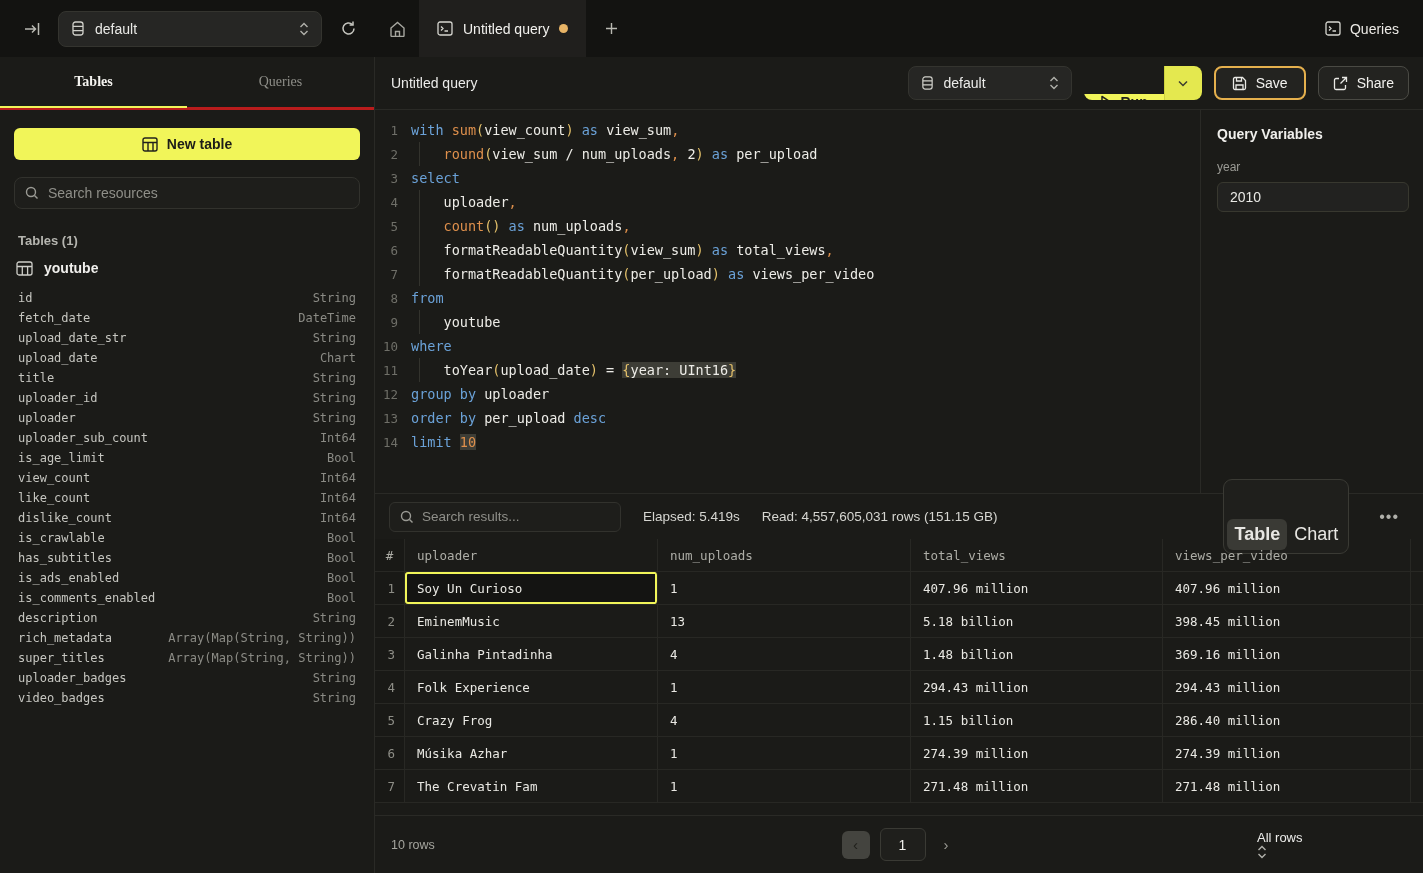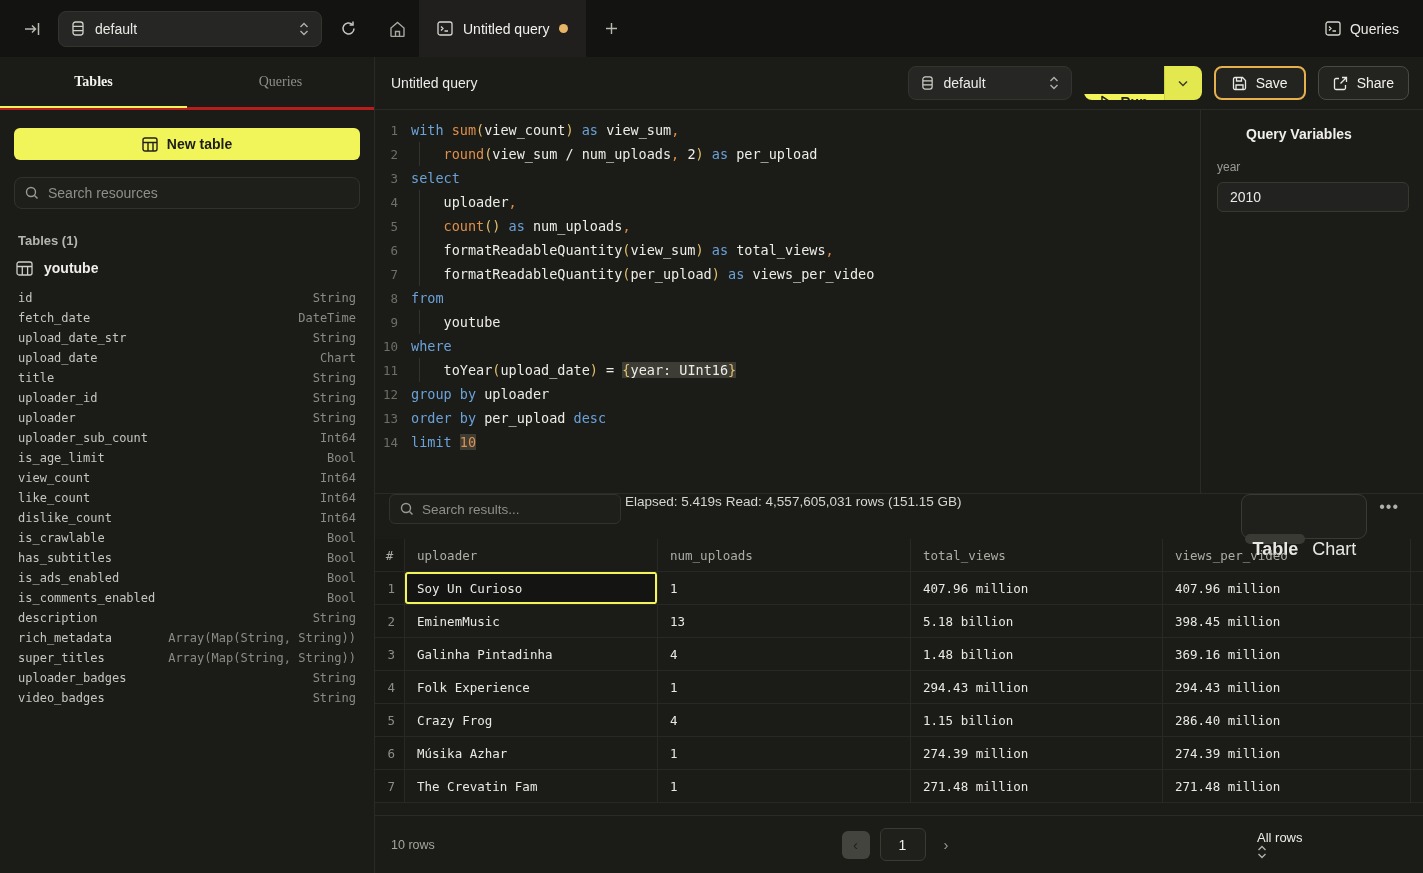--- a/index.html
+++ b/index.html
@@ -81,27 +81,27 @@
   .tk-kw { color:#6ba2d8; }
   .tk-fn { color:#df904c; }
   .tk-pr { color:#e3c06a; }
   .tk-or { color:#df904c; }
   .tk-id { color:#edece7; }
   .tk-hl { color:#edece7; background:#3d3d36; }
   .tk-hlpr { color:#e3c06a; background:#3d3d36; }
   .tk-hlor { color:#df904c; background:#3d3d36; }
 
   .vars-panel { width:223px; flex:0 0 223px; border-left:1px solid #2a2a26; padding:16px 15px 0 16px; }
-  .vars-title { font-size:14px; font-weight:700; color:#f0efec;margin-left:29px; }
+  .vars-title { font-size:14px; font-weight:700; color:#f0efec; }
   .var-label { margin-top:18px; font-size:12px; color:#9a9a94; }
   .var-input { margin-top:8px; width:192px; height:30px; background:#222220; border:1px solid #38382f; border-radius:6px; color:#e9e9e5; font-size:14px; padding:0 12px; font-family:"Liberation Sans", sans-serif; outline:none; }
 
   
   .results { height:380px; border-top:1px solid #2a2a26; display:flex; flex-direction:column; }
-  .results-toolbar { height:45px; display:flex; padding:0 16px 0 14px; gap:4px; }
+  .results-toolbar { height:45px; display:flex; align-items:center; padding:0 16px 0 14px; gap:22px; }
   .results-search { width:232px; height:30px; background:#1e1e1b; border:1px solid #32322d; border-radius:6px; display:flex; align-items:center; gap:8px; padding:0 10px; }
   .results-search input { flex:1; min-width:0; background:none; border:none; outline:none; color:#dcdcd8; font-size:13.5px; font-family:"Liberation Sans", sans-serif; }
   .results-search input::placeholder { color:#8f8f89; }
   .stat { font-size:13.5px; color:#d6d6d1; }
   .rt-spacer { flex:1; }
   .seg { display:flex; background:#1f1f1c; border:1px solid #3a3a34; border-radius:9px; padding:3px; }
   .seg-item { padding:5px 7px; font-size:18px; color:#e8e7e3; border-radius:6px; cursor:pointer;margin-top:36px; }
   .seg-item.active { background:#3a3a35; font-weight:600; }
   .dots-btn { color:#b0b0aa; font-size:16px; letter-spacing:1px; padding:4px 8px; cursor:pointer; }
 

